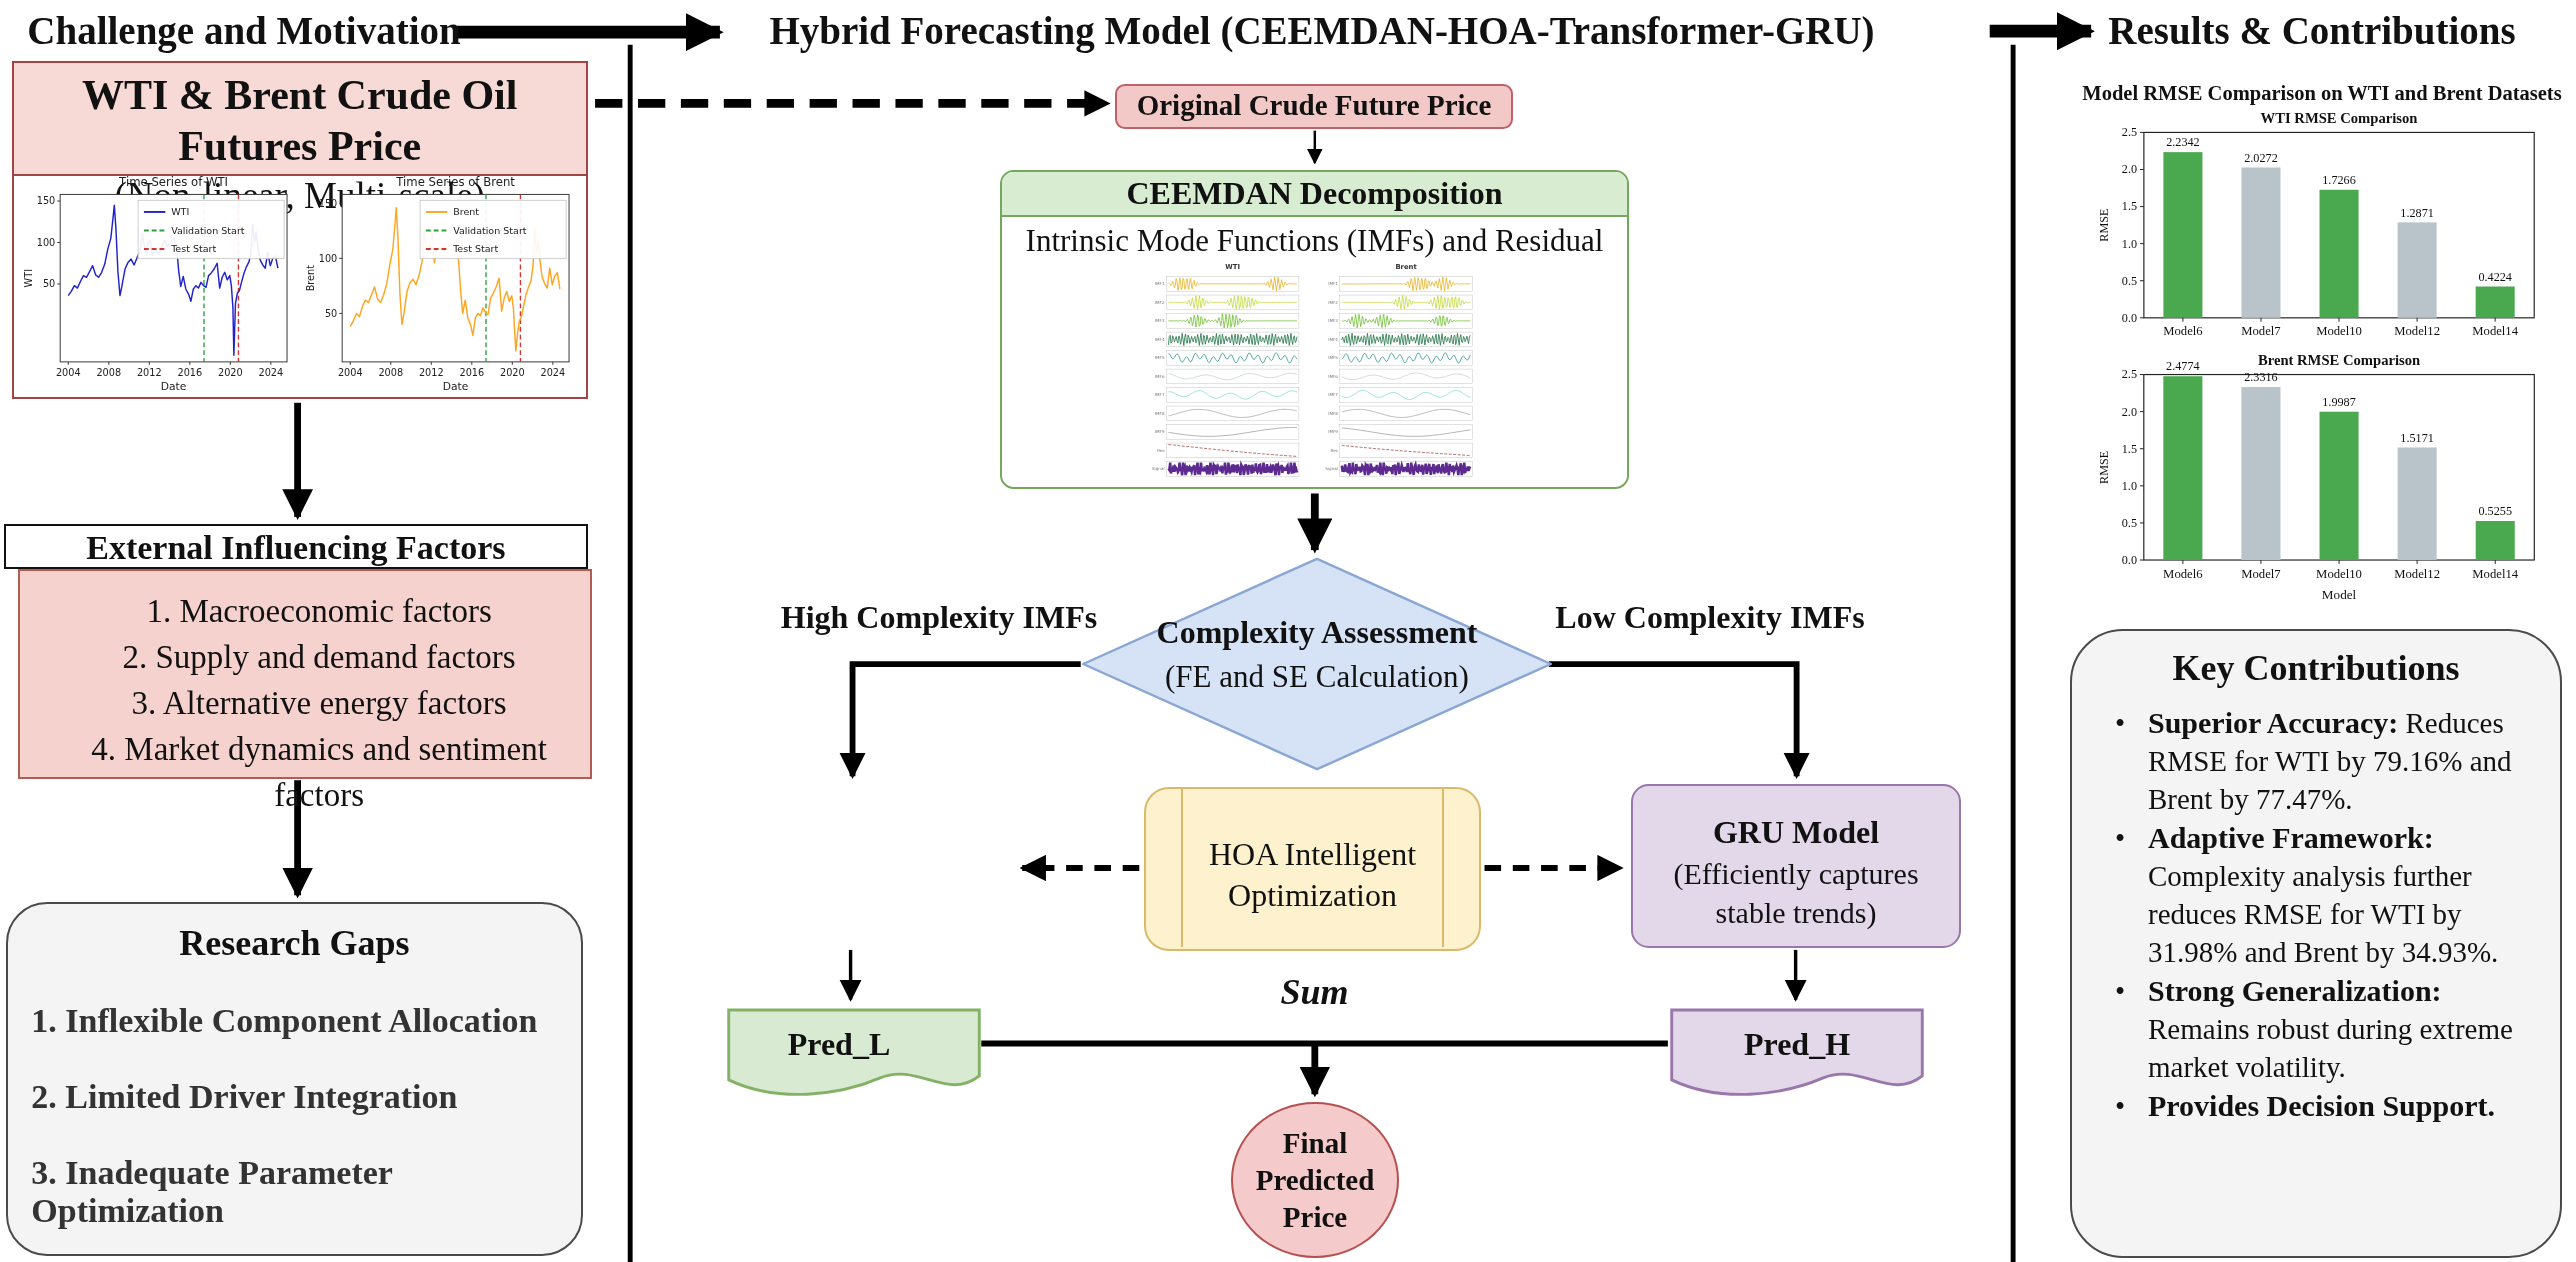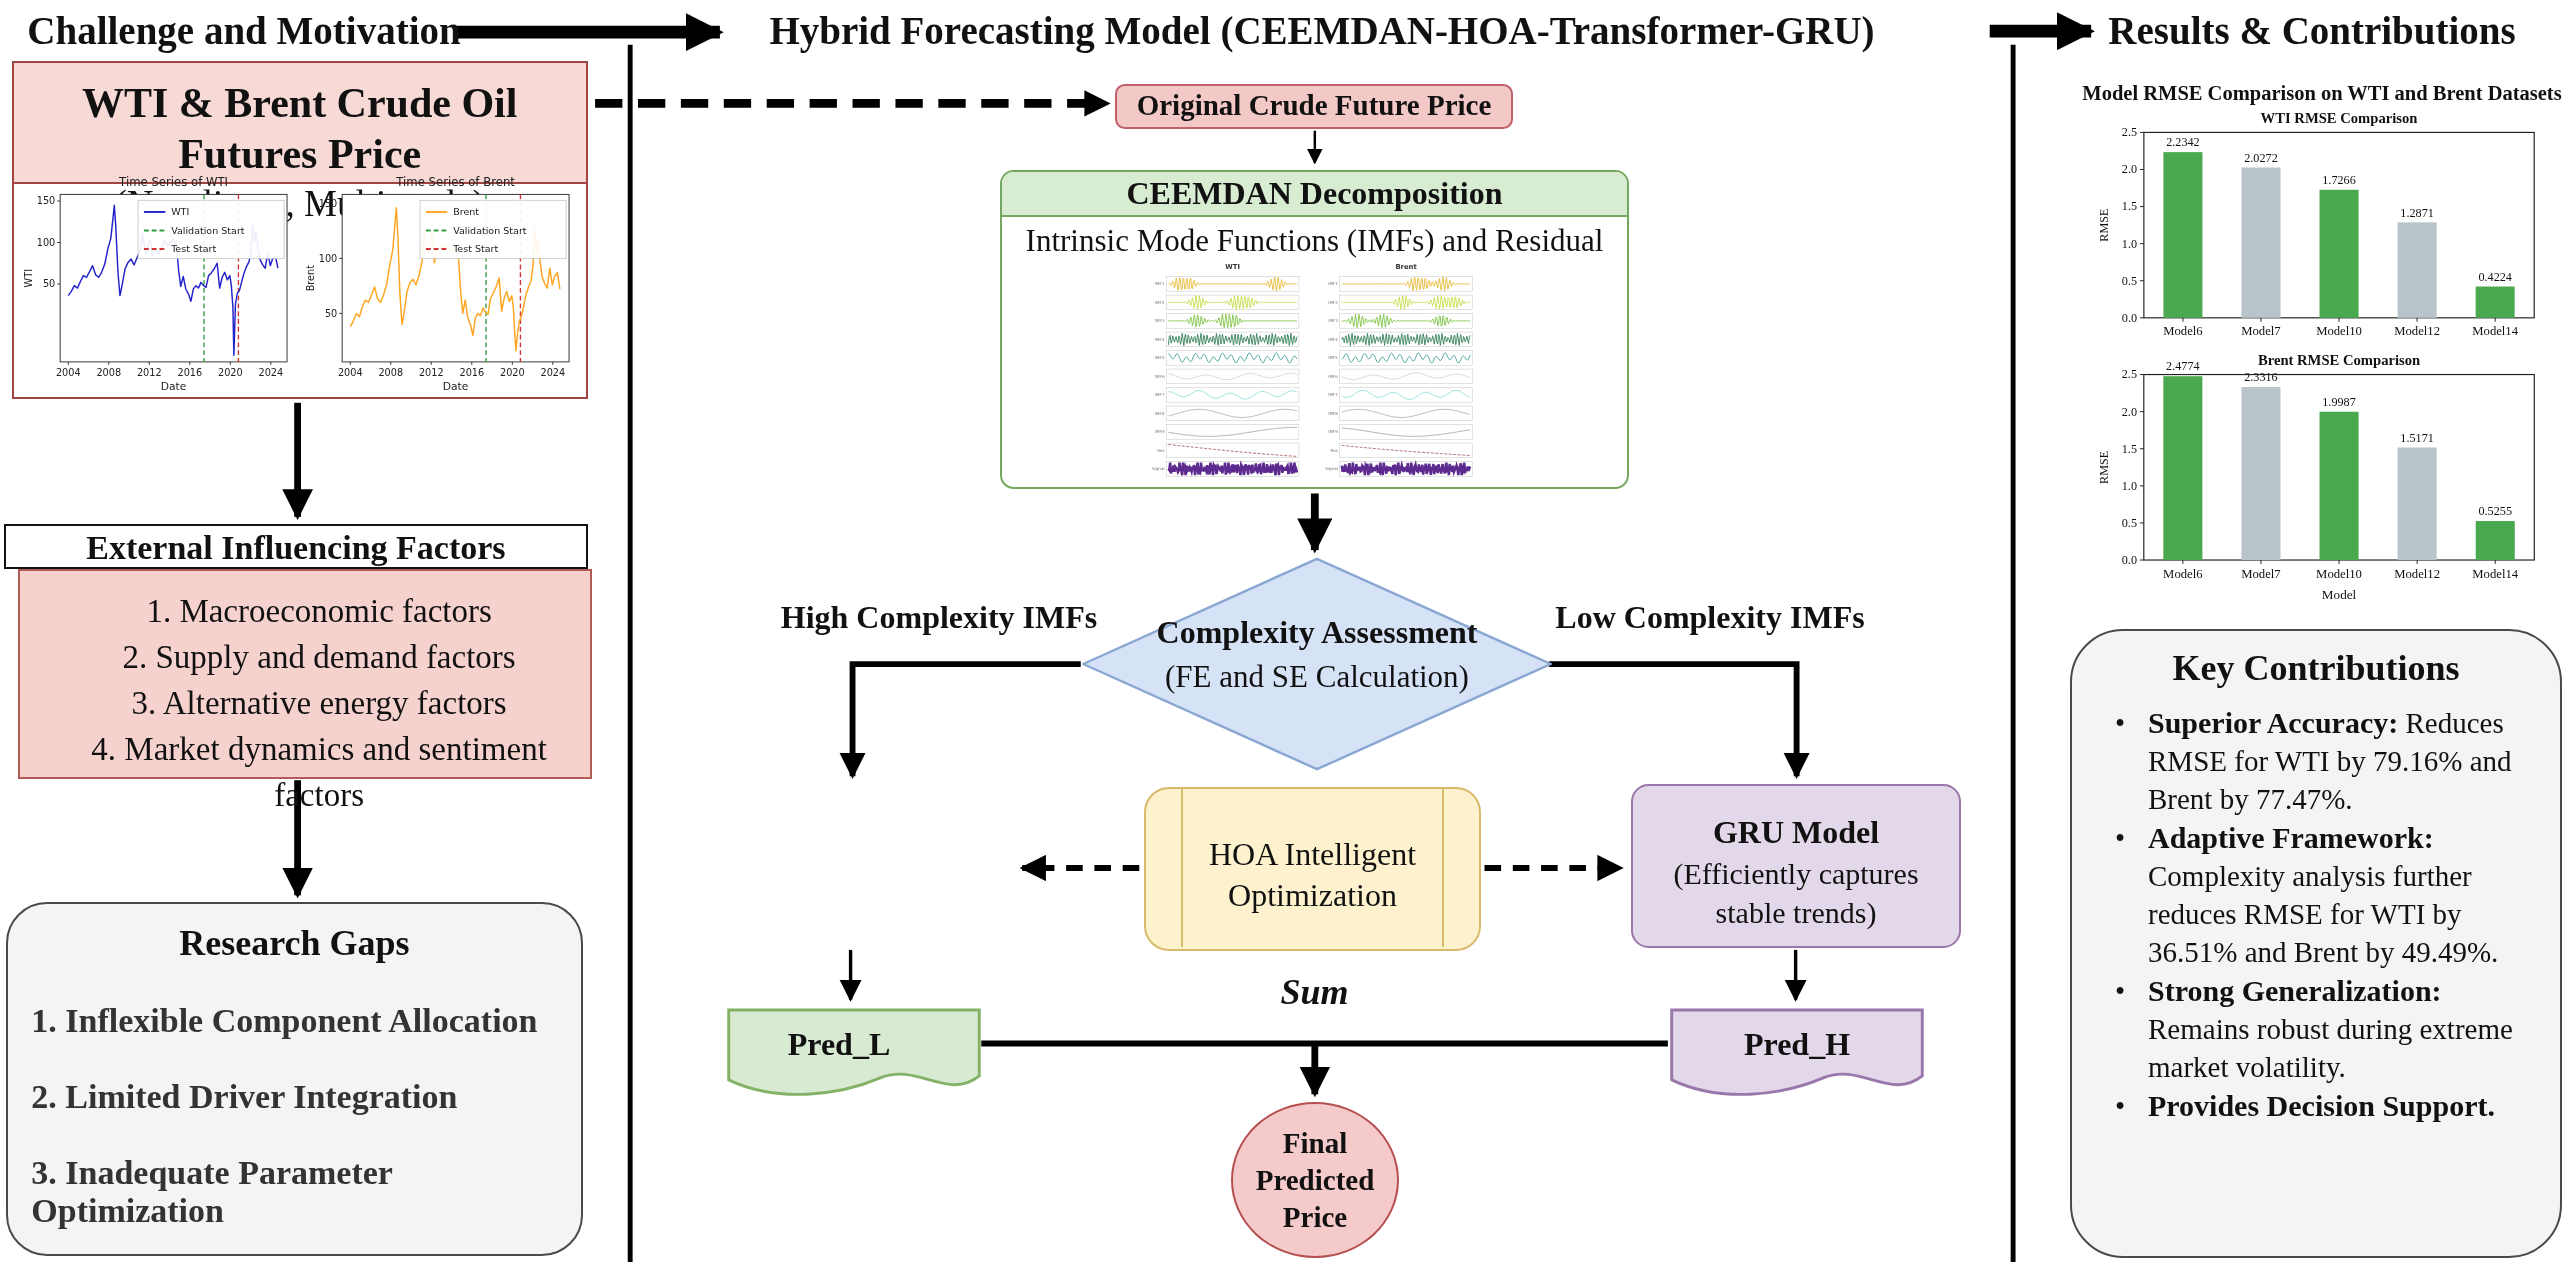--- a/index.html
+++ b/index.html
@@ -3,21 +3,21 @@
 <meta charset="utf-8">
 <style>
   html,body{margin:0;padding:0;background:#fff;}
   #canvas{position:relative;width:2576px;height:1262px;background:#ffffff;
           font-family:"Liberation Serif",serif;color:#111;overflow:hidden;}
   .abs{position:absolute;}
   .ctr{text-align:center;}
   .sec-title{font-weight:bold;font-size:39px;white-space:nowrap;}
   
   .wti-box{left:11.7px;top:61px;width:576px;height:338px;border:2.9px solid #a04444;background:#fff;box-sizing:border-box;}
-  .wti-head{background:#f7d9d6;border-bottom:2.9px solid #a04444;height:104px;padding-top:15px;}
+  .wti-head{background:#f7d9d6;border-bottom:2.9px solid #a04444;height:104px;padding-top:7px;}
   .wti-t1{font-size:42px;font-weight:bold;line-height:51px;}
   .wti-t2{font-size:37px;line-height:47px;}
   .factors-head{left:3.9px;top:524px;width:584px;height:45px;border:2.9px solid #111;background:#fff;
       font-size:34px;font-weight:bold;line-height:43px;box-sizing:border-box;}
   .factors-box{left:17.6px;top:569px;width:574px;height:210px;background:#f6d2cf;border:2.9px solid #b05c55;
       box-sizing:border-box;padding:16.6px 0 0 29px;font-size:33px;line-height:46px;}
   .gaps-box{left:5.9px;top:902px;width:577px;height:354px;background:#f4f4f4;border:2.9px solid #4a4a4a;
       border-radius:41px;box-sizing:border-box;}
   .gaps-title{top:17.6px;width:100%;font-size:36px;font-weight:bold;}
   .gap-item{left:23.4px;width:546px;font-size:34px;font-weight:bold;color:#333;}
@@ -387,21 +387,21 @@
 
   <div class="abs contrib-box" style="z-index:2;">
     <div class="abs contrib-title ctr">Key Contributions</div>
     <div class="contrib-list">
       <div class="bullet">
           <span class="dot">•</span>
           <span><b>Superior Accuracy:</b> <span>Reduces RMSE for WTI by 79.16% and Brent by 77.47%.</span></span>
         </div>
       <div class="bullet">
           <span class="dot">•</span>
-          <span><b>Adaptive Framework:</b> <span>Complexity analysis further reduces RMSE for WTI by 36.51% and Brent by 49.49%.</span></span>
+          <span><b>Adaptive Framework:</b> <span>Complexity analysis further reduces RMSE for WTI by 31.98% and Brent by 34.93%.</span></span>
         </div>
       <div class="bullet">
           <span class="dot">•</span>
           <span><b>Strong Generalization:</b> <span>Remains robust during extreme market volatility.</span></span>
         </div>
       <div class="bullet">
           <span class="dot">•</span>
           <span><b>Provides Decision Support.</b> <span></span></span>
         </div>
     </div>

